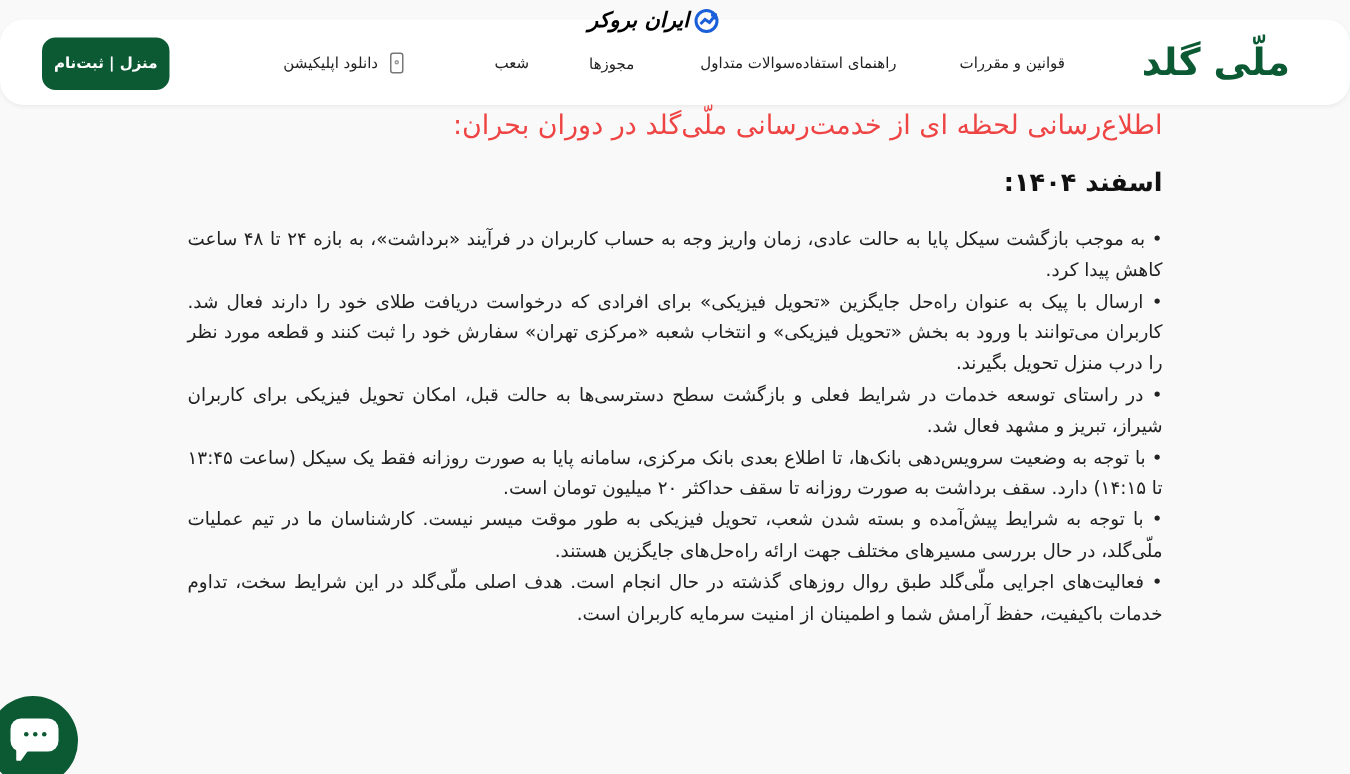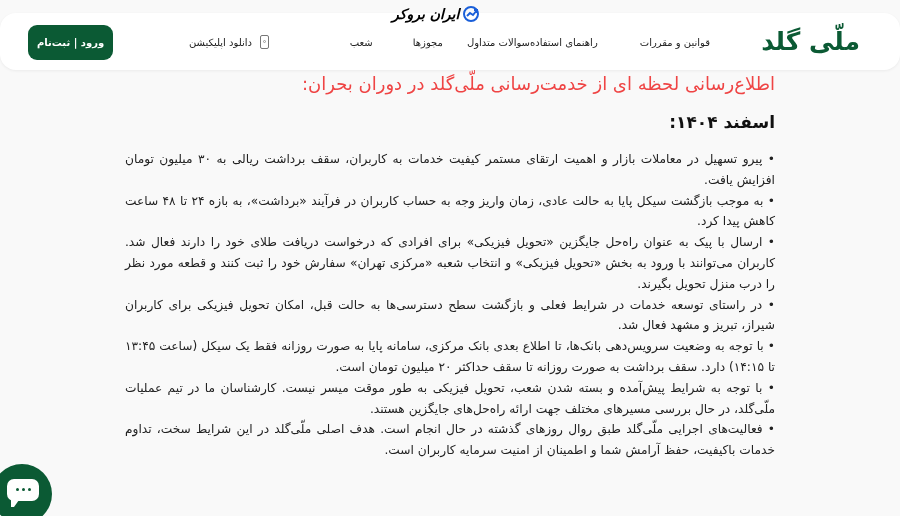--- a/index.html
+++ b/index.html
@@ -25,21 +25,21 @@
     letter-spacing: -1px;
   }
   .nav {
     position: absolute; right: 190px; top: 24px;
     display: flex; flex-direction: row; gap: 0;
     font-size: 10px; color: #222;
   }
   .nav-item { cursor: pointer; white-space: nowrap; }
   .nav-item.i0 { margin-left: 42px; }
   .nav-item.i1 { }
-  .nav-item.i2 { margin-left: 24px; text-align: right; }
+  .nav-item.i2 { margin-left: 44px; text-align: right; }
   .nav-item.i3 { margin-left: 40px; font-family: Liberation Serif, serif; }
   .app-dl {
     position: absolute; right: 631px; top: 22px;
     display: flex; align-items: center; gap: 8px;
     font-size: 10px; color: #222; cursor: pointer;
   }
   .phone-icon {
     width: 7px; height: 12px; border: 1px solid #777; border-radius: 2px;
     position: relative;
   }
@@ -106,38 +106,37 @@
     <span class="nav-item i0">قوانین و مقررات</span>
     <span class="nav-item i1">راهنمای استفاده</span>
     <span class="nav-item i2">سوالات متداول</span>
     <span class="nav-item i3">مجوزها</span>
     <span class="nav-item">شعب</span>
   </div>
   <div class="app-dl">
     <span class="phone-icon"></span>
     <span>دانلود اپلیکیشن</span>
   </div>
-  <div class="login-btn">ورود | ثبت‌نام</div>
+  <div class="login-btn">منزل | ثبت‌نام</div>
 </div>
 
 <div class="broker">
   <span class="broker-icon">
     <svg width="16" height="16" viewBox="0 0 16 16">
         <polyline points="3,10 6,7 9,9 13,4" fill="none" stroke="#1a5fd9" stroke-width="2"></polyline>
         <polyline points="10,4 13,4 13,7" fill="none" stroke="#1a5fd9" stroke-width="2"></polyline>
       </svg>
   </span>
   <span>ایران بروکر</span>
 </div>
 
 <div class="content">
   <div class="title">اطلاع‌رسانی لحظه ای از خدمت‌رسانی ملّی‌گلد در دوران بحران:</div>
   <div class="date">اسفند ۱۴۰۴:</div>
   <div class="bullets">
-    <p class="bullet">• پیرو تسهیل در معاملات بازار و اهمیت ارتقای مستمر کیفیت خدمات به کاربران، سقف برداشت ریالی به ۳۰ میلیون تومان افزایش یافت.</p>
     <p class="bullet">• به موجب بازگشت سیکل پایا به حالت عادی، زمان واریز وجه به حساب کاربران در فرآیند «برداشت»، به بازه ۲۴ تا ۴۸ ساعت کاهش پیدا کرد.</p>
     <p class="bullet">• ارسال با پیک به عنوان راه‌حل جایگزین «تحویل فیزیکی» برای افرادی که درخواست دریافت طلای خود را دارند فعال شد. کاربران می‌توانند با ورود به بخش «تحویل فیزیکی» و انتخاب شعبه «مرکزی تهران» سفارش خود را ثبت کنند و قطعه مورد نظر را درب منزل تحویل بگیرند.</p>
     <p class="bullet">• در راستای توسعه خدمات در شرایط فعلی و بازگشت سطح دسترسی‌ها به حالت قبل، امکان تحویل فیزیکی برای کاربران شیراز، تبریز و مشهد فعال شد.</p>
     <p class="bullet">• با توجه به وضعیت سرویس‌دهی بانک‌ها، تا اطلاع بعدی بانک مرکزی، سامانه پایا به صورت روزانه فقط یک سیکل (ساعت ۱۳:۴۵ تا ۱۴:۱۵) دارد. سقف برداشت به صورت روزانه تا سقف حداکثر ۲۰ میلیون تومان است.</p>
     <p class="bullet">• با توجه به شرایط پیش‌آمده و بسته شدن شعب، تحویل فیزیکی به طور موقت میسر نیست. کارشناسان ما در تیم عملیات ملّی‌گلد، در حال بررسی مسیرهای مختلف جهت ارائه راه‌حل‌های جایگزین هستند.</p>
     <p class="bullet">• فعالیت‌های اجرایی ملّی‌گلد طبق روال روزهای گذشته در حال انجام است. هدف اصلی ملّی‌گلد در این شرایط سخت، تداوم خدمات باکیفیت، حفظ آرامش شما و اطمینان از امنیت سرمایه کاربران است.</p>
   </div>
 </div>
 
 <div class="chat-btn">

